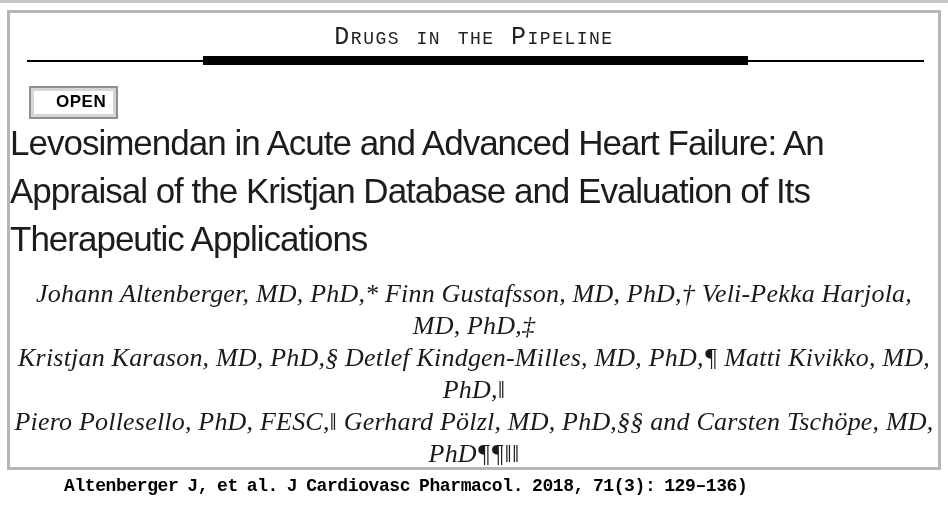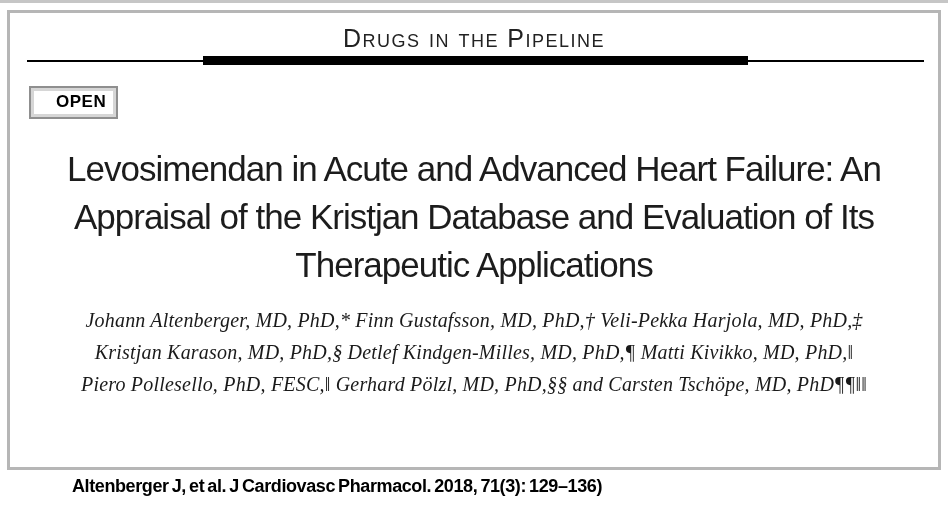--- a/index.html
+++ b/index.html
@@ -27,21 +27,21 @@
     left: 7px; top: 10px;
     width: 934px; height: 460px;
     border: 3px solid var(--frame-border);
     background: #ffffff;
   }
   .masthead {
     margin-top: 11px;
     text-align: center;
   }
   .section-title {
-    font-family: Liberation Sans, sans-serif;
+    font-family: Liberation Mono, monospace;
     font-variant: small-caps;
     font-size: 25px;
     line-height: 28px;
     letter-spacing: 1.5px;
     color: #222222;
   }
   .masthead-rule {
     display: flex;
     align-items: center;
     margin: 4px 14px 0 17px;
@@ -68,51 +68,50 @@
   }
   .open-badge-inner {
     background: #ffffff;
     padding: 1px 7px 2px 22px;
     font-weight: bold;
     font-size: 17px;
     letter-spacing: 0.5px;
     color: #000000;
   }
   .article-title {
-    margin-top: 26px;
-    text-align: center;
     color: var(--text);
   }
   .title-line {
     font-size: 35px;
     line-height: 48px;
     letter-spacing: -1px;
     color: #1c1c1c;
   }
   .author-list {
     margin-top: 15px;
     text-align: center;
     font-family: "Liberation Serif", "DejaVu Serif", serif;
     font-style: italic;
     color: var(--text);
   }
   .author-line {
-    font-size: 20px;
+    font-size: 26px;
     line-height: 32px;
     letter-spacing: 0.2px;
   }
   .citation {
     position: absolute;
-    left: 72px;
+    left: 64px;
     top: 476px;
     font-weight: bold;
     font-size: 18px;
     letter-spacing: -0.4px;
     word-spacing: -1.5px;
     color: #000000;
+    font-family: Liberation Mono, monospace;
   }
 </style>
 </head>
 <body>
 
 <div class="top-strip"></div>
 
 <div class="article-page">
 
   <div class="masthead">

